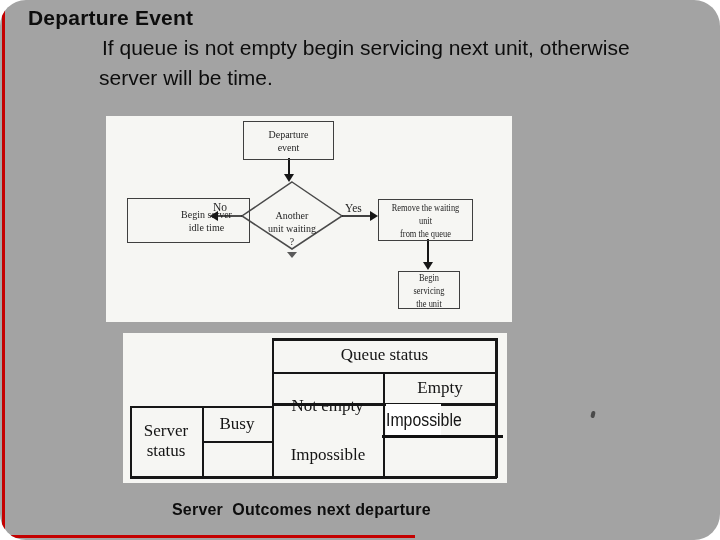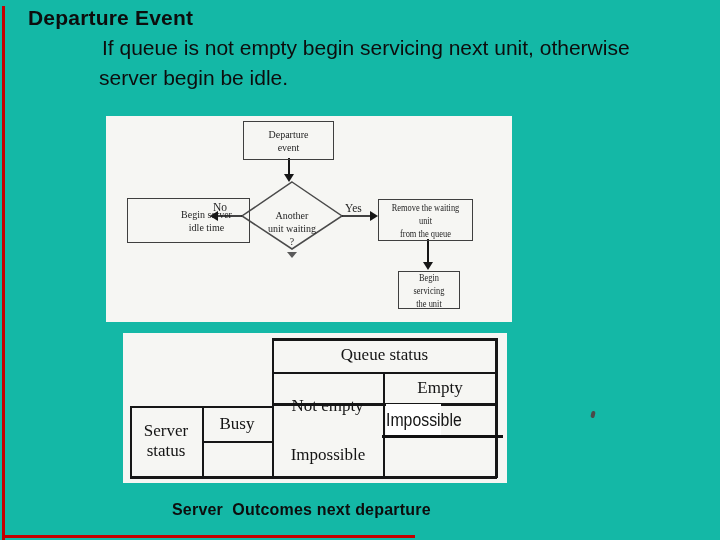--- a/index.html
+++ b/index.html
@@ -1,17 +1,17 @@
 <!DOCTYPE html>
 <html><head>
 <meta charset="utf-8">
 <style>
   html,body{margin:0;padding:0;background:#ffffff;}
-  .slide{position:relative;width:720px;height:540px;background:#14b8a6;overflow:hidden;
-         font-family:"Liberation Sans",sans-serif;color:#0d0d0d;}
+  .slide{position:relative;width:720px;height:540px;background:#a3a3a3;overflow:hidden;
+         font-family:"Liberation Sans",sans-serif;color:#0d0d0d;border-radius:26px;}
 
   
   .red-left{position:absolute;left:2px;top:6px;width:3px;height:534px;background:#c40000;}
   .red-bottom{position:absolute;left:2px;top:535px;width:413px;height:3px;background:#c40000;}
 
   
   .title{position:absolute;left:28px;top:6px;margin:0;font-size:21px;font-weight:bold;letter-spacing:0.2px;}
   .bodyline{position:absolute;font-size:21px;white-space:pre;}
   .body1{left:102px;top:36px;}
   .body2{left:99px;top:66px;}
@@ -48,21 +48,21 @@
 </head>
 <body>
 
 <div class="slide">
 
   <div class="red-left"></div>
   <div class="red-bottom"></div>
 
   <h1 class="title">Departure Event</h1>
   <div class="bodyline body1">If queue is not empty begin servicing next unit, otherwise</div>
-  <div class="bodyline body2">server begin be idle.</div>
+  <div class="bodyline body2">server will be time.</div>
 
   <div class="flow">
     <svg width="406" height="206" viewBox="0 0 406 206">
       <line x1="183" y1="42" x2="183" y2="59" stroke="#161616" stroke-width="2"></line>
       <polygon points="178,58 188,58 183,66" fill="#161616"></polygon>
 
       <polygon points="186,66 236,100 186,133 136,100" fill="none" stroke="#4a4a4a" stroke-width="1.5"></polygon>
       <polygon points="181,136 191,136 186,142" fill="#5a5a5a"></polygon>
 
       <line x1="136" y1="100" x2="112" y2="100" stroke="#161616" stroke-width="1.6"></line>

